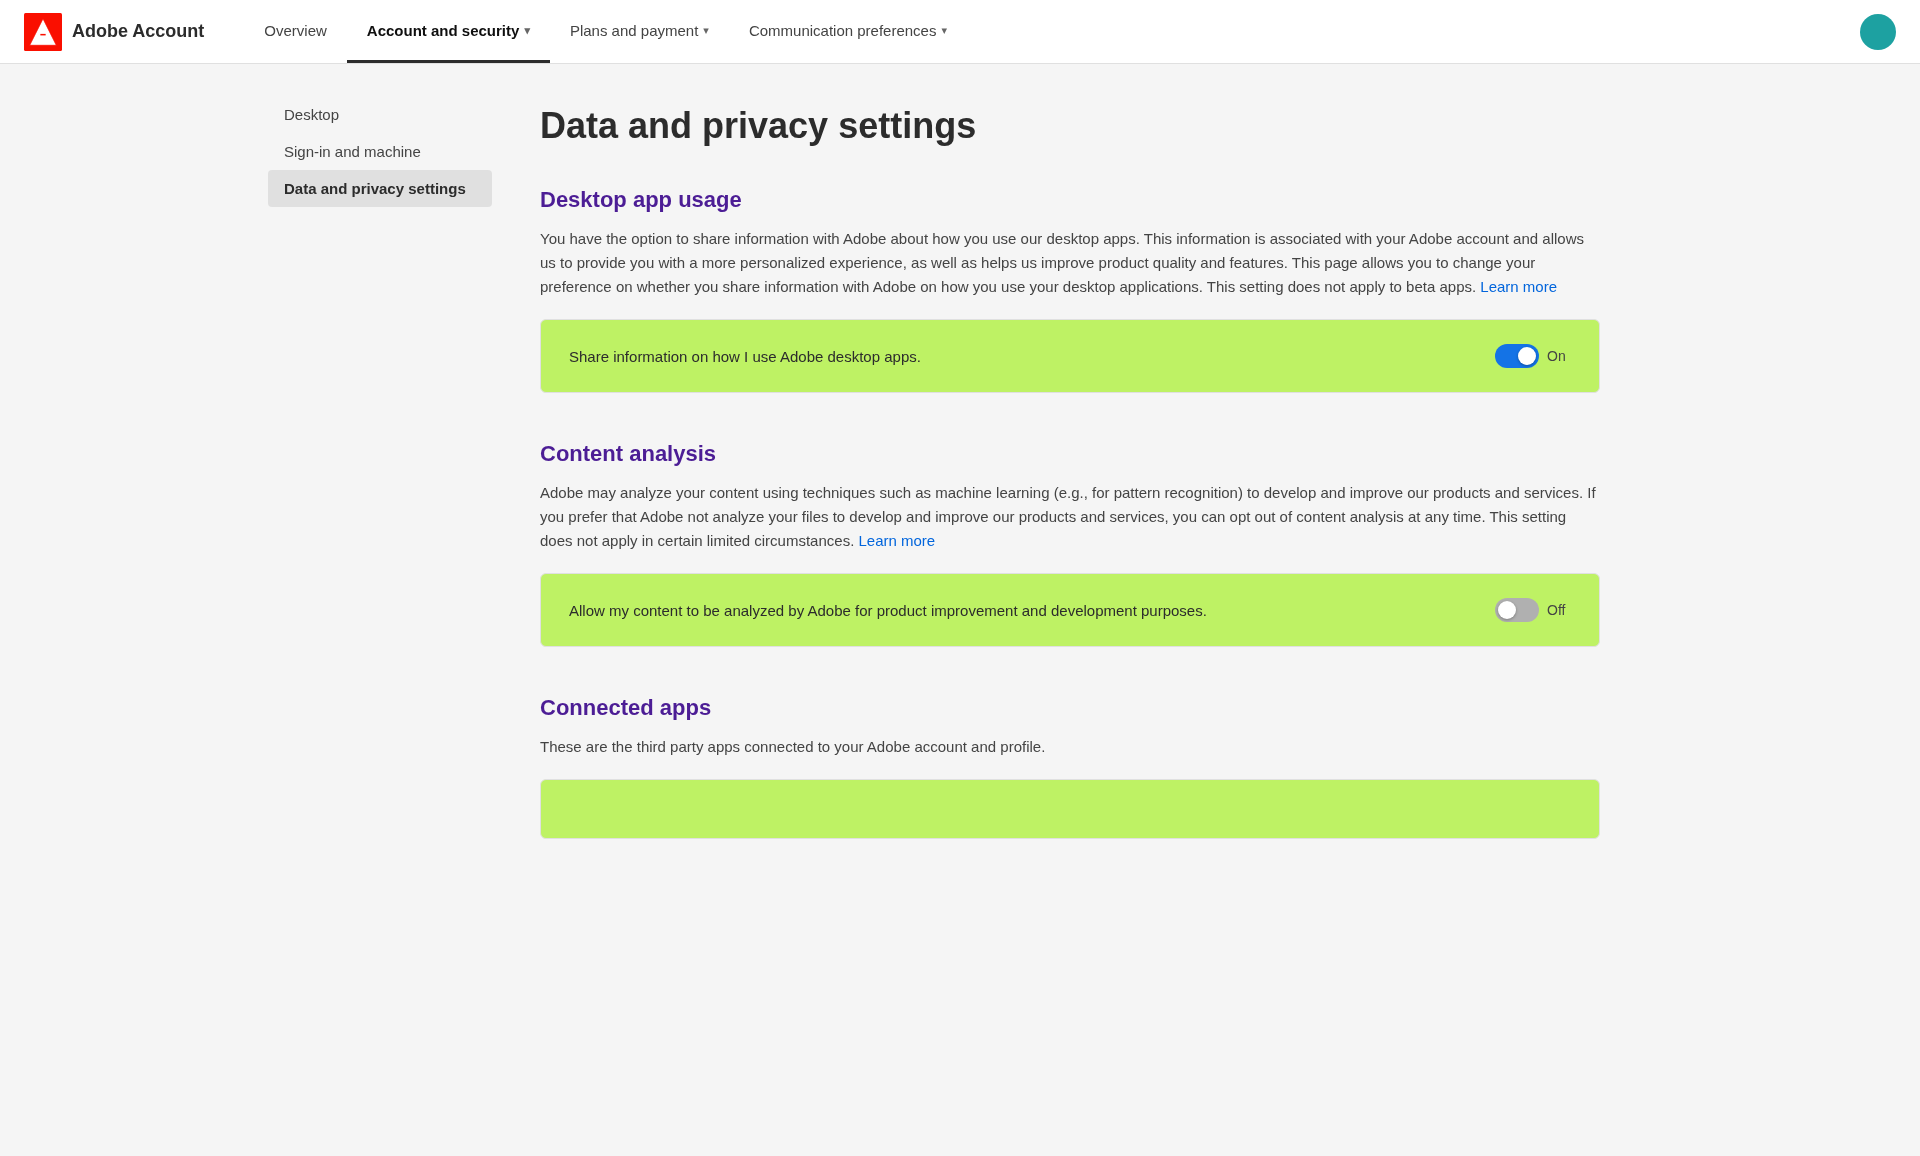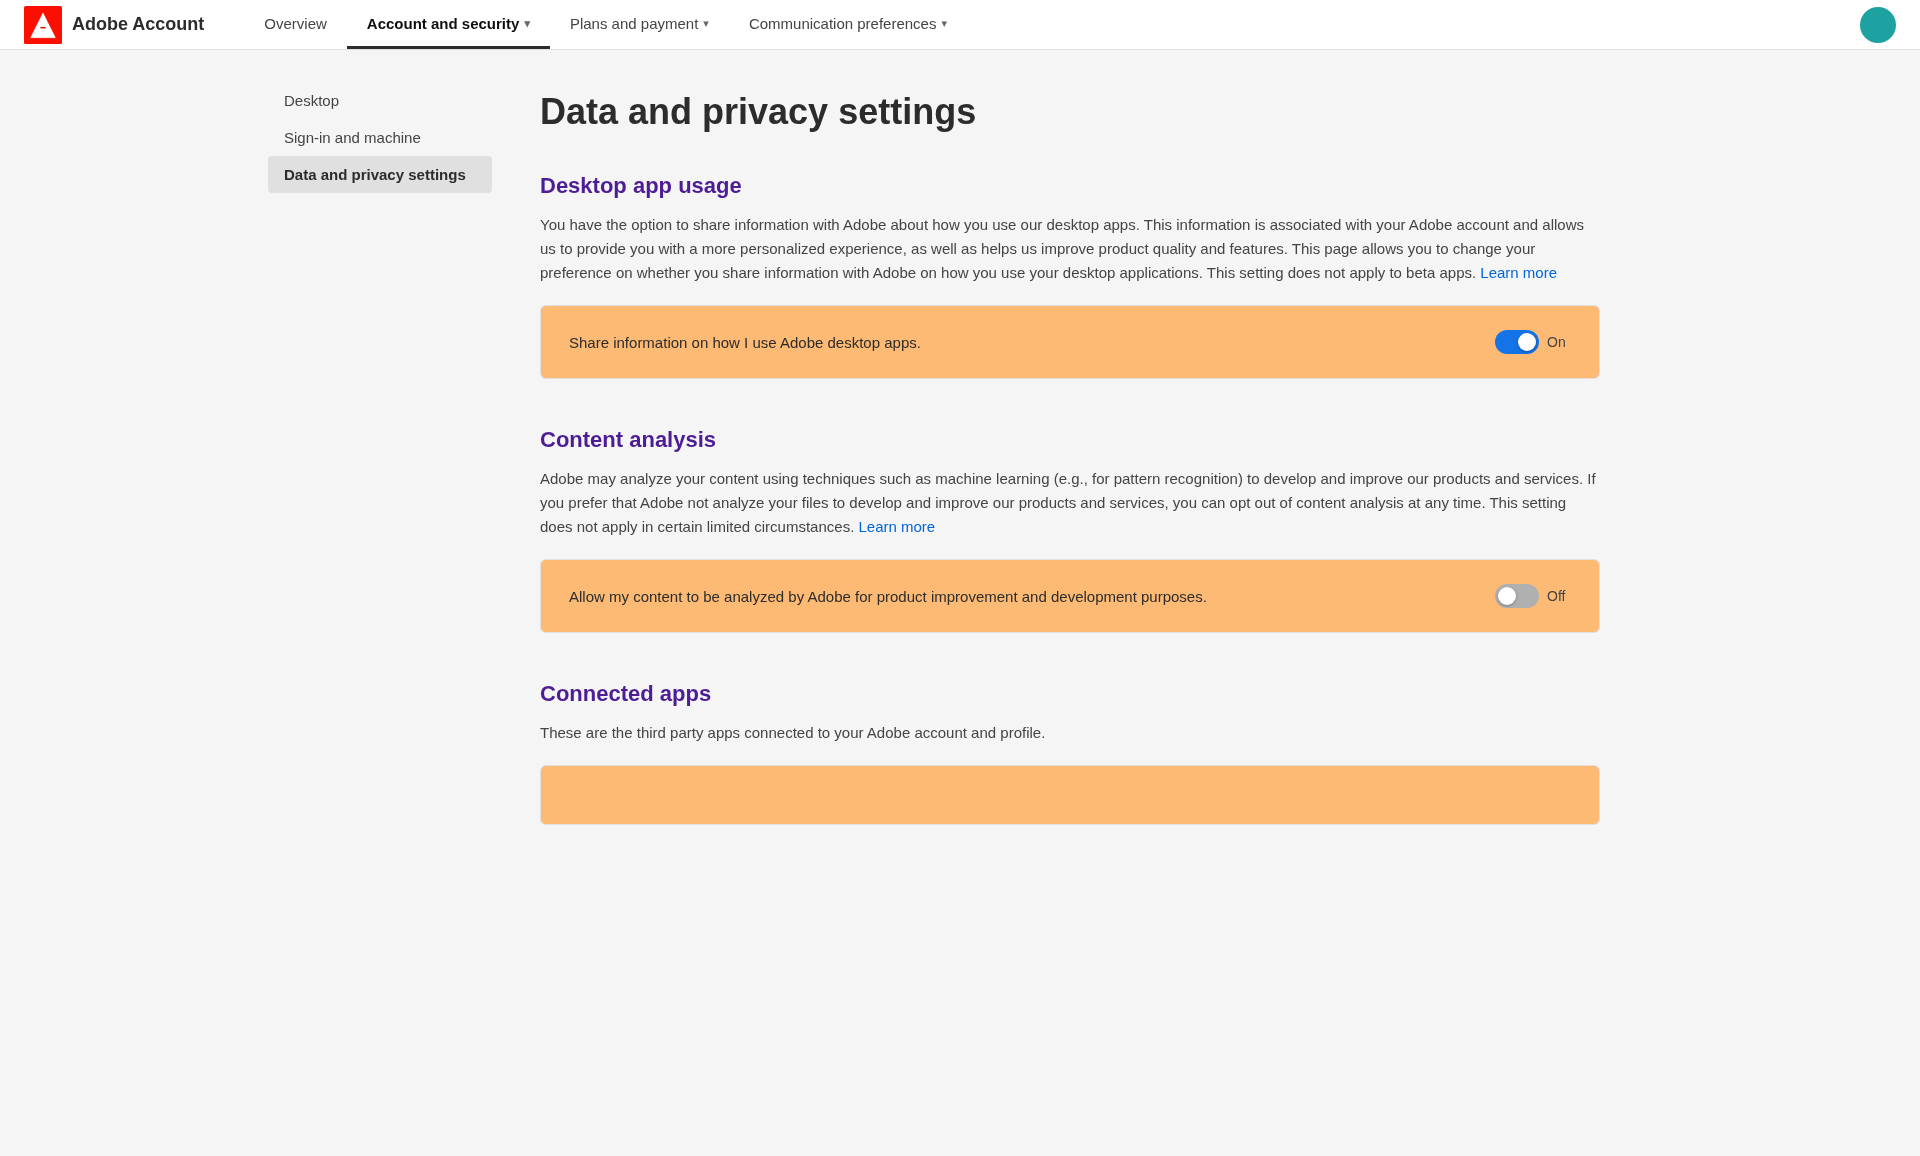--- a/index.html
+++ b/index.html
@@ -10,21 +10,21 @@
       font-size: 16px;
       min-height: 100vh;
     }
 
     
     .top-nav {
       background: #fff;
       border-bottom: 1px solid #e0e0e0;
       display: flex;
       align-items: center;
-      height: 50px;
+      height: 64px;
       padding: 0 24px;
       position: sticky;
       top: 0;
       z-index: 100;
     }
     .brand {
       display: flex;
       align-items: center;
       gap: 10px;
       margin-right: 40px;
@@ -134,21 +134,21 @@
       line-height: 1.6;
       margin-bottom: 20px;
     }
     .section-description a {
       color: #0265dc;
       text-decoration: none;
     }
 
     
     .toggle-card {
-      background: #fdba74;
+      background: #bef264;
       border: 1px solid #e0e0e0;
       border-radius: 6px;
       padding: 24px 28px;
       display: flex;
       align-items: center;
       justify-content: space-between;
     }
     .toggle-card-label {
       font-size: 15px;
       color: #2c2c2c;

